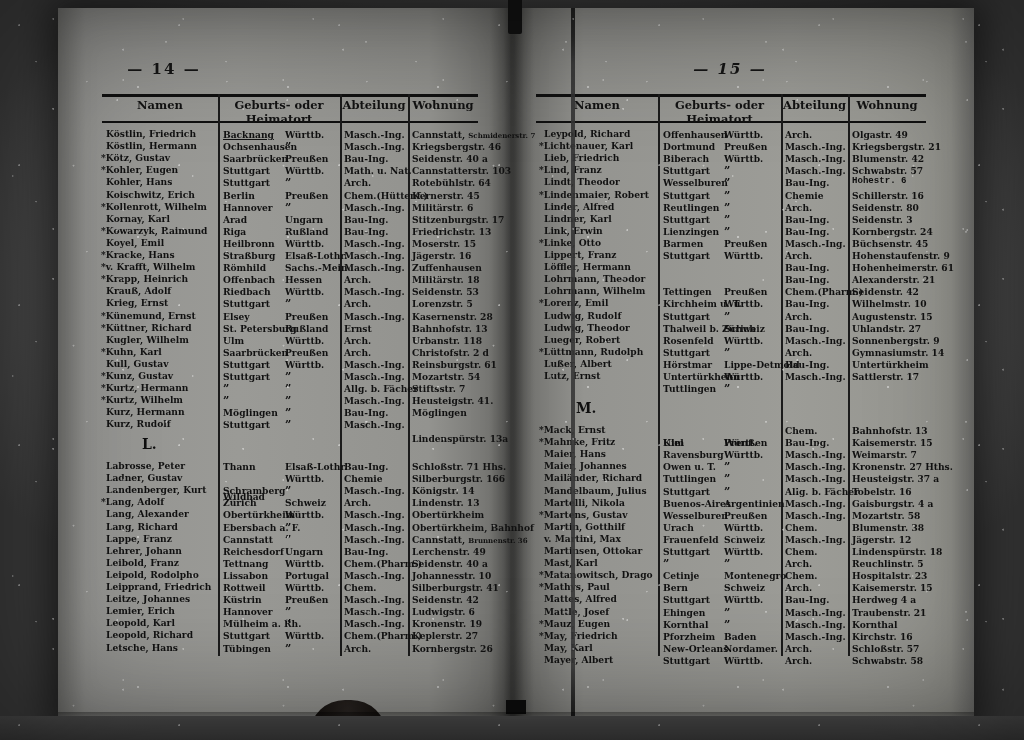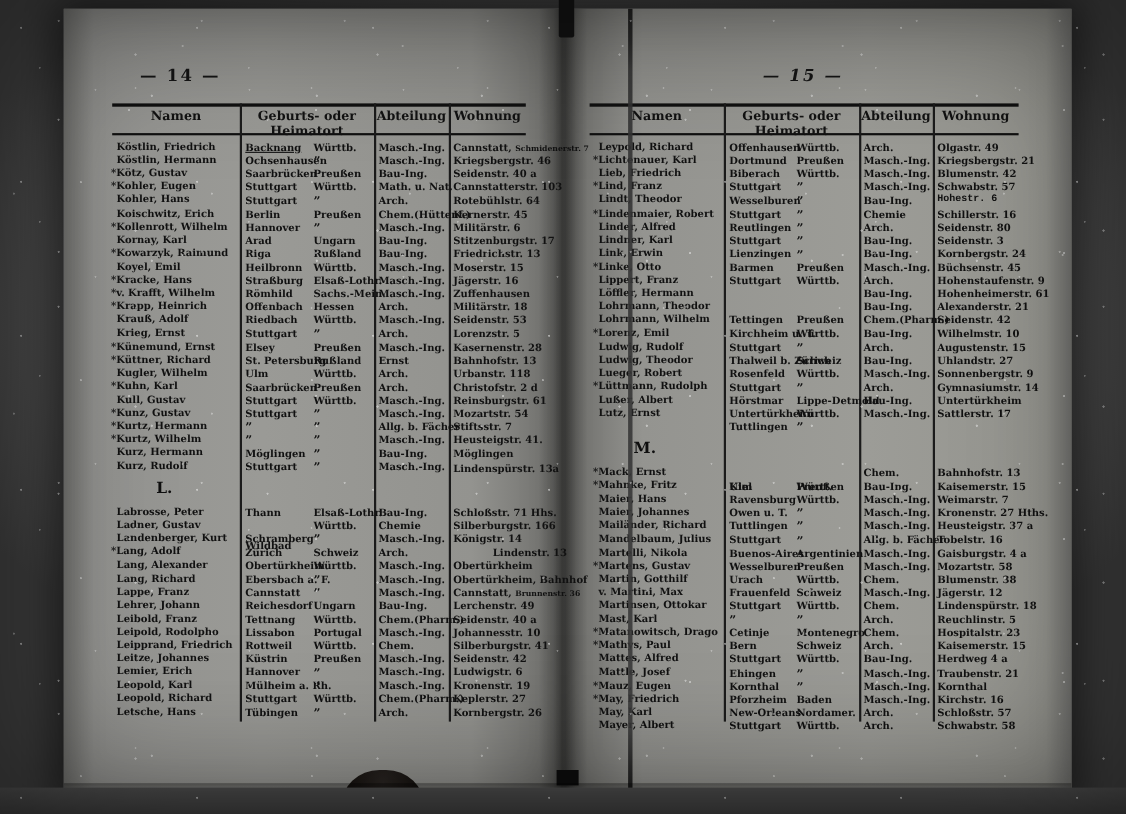--- a/index.html
+++ b/index.html
@@ -360,25 +360,25 @@
           <div class="cell" style="left: 354px; top: 290.4px;">Lorenzstr. 5</div>
           <div class="cell" style="left: 354px; top: 302.5px;">Kasernenstr. 28</div>
           <div class="cell" style="left: 354px; top: 314.6px;">Bahnhofstr. 13</div>
           <div class="cell" style="left: 354px; top: 326.7px;">Urbanstr. 118</div>
           <div class="cell" style="left: 354px; top: 338.8px;">Christofstr. 2 d</div>
           <div class="cell" style="left: 354px; top: 350.9px;">Reinsburgstr. 61</div>
           <div class="cell" style="left: 354px; top: 363px;">Mozartstr. 54</div>
           <div class="cell" style="left: 354px; top: 375.1px;">Stiftsstr. 7</div>
           <div class="cell" style="left: 354px; top: 387.2px;">Heusteigstr. 41.</div>
           <div class="cell" style="left: 354px; top: 399.3px;">Möglingen</div>
-          <div class="cell" style="left: 354px; top: 413px; text-align: center;">Lindenspürstr. 13a</div>
+          <div class="cell" style="left: 354px; top: 425px; text-align: center;">Lindenspürstr. 13a</div>
           <div class="cell" style="left: 354px; top: 453px;">Schloßstr. 71 Hhs.</div>
           <div class="cell" style="left: 354px; top: 465.1px;">Silberburgstr. 166</div>
           <div class="cell" style="left: 354px; top: 477.2px;">Königstr. 14</div>
-          <div class="cell" style="left: 354px; top: 489.3px; margin-left: 36px;">Lindenstr. 13</div>
+          <div class="cell" style="left: 354px; top: 489.3px;">Lindenstr. 13</div>
           <div class="cell" style="left: 354px; top: 501.4px;">Obertürkheim</div>
           <div class="cell" style="left: 354px; top: 513.5px;">Obertürkheim, Bahnhof</div>
           <div class="cell" style="left: 354px; top: 525.6px;">Cannstatt, <span style="font-size: 7px;">Brunnenstr. 36</span></div>
           <div class="cell" style="left: 354px; top: 537.7px;">Lerchenstr. 49</div>
           <div class="cell" style="left: 354px; top: 549.8px;">Seidenstr. 40 a</div>
           <div class="cell" style="left: 354px; top: 561.9px;">Johannesstr. 10</div>
           <div class="cell" style="left: 354px; top: 574px;">Silberburgstr. 41</div>
           <div class="cell" style="left: 354px; top: 586.1px;">Seidenstr. 42</div>
           <div class="cell" style="left: 354px; top: 598.2px;">Ludwigstr. 6</div>
           <div class="cell" style="left: 354px; top: 610.3px;">Kronenstr. 19</div>

